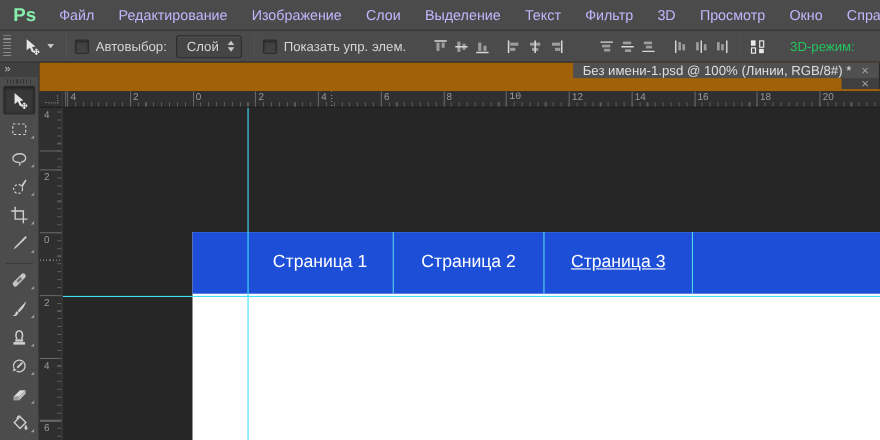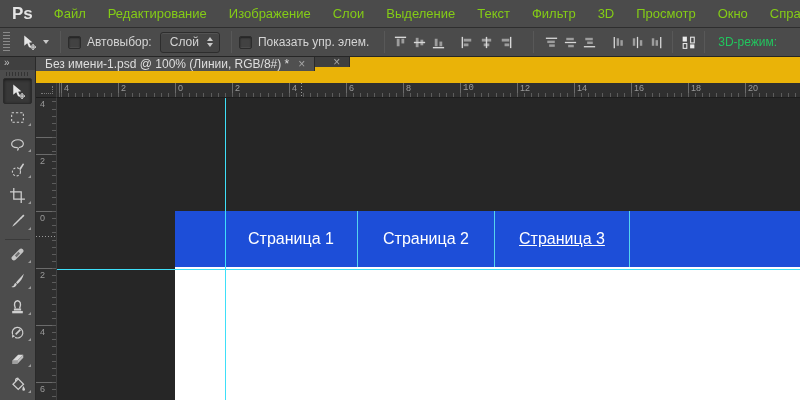--- a/index.html
+++ b/index.html
@@ -3,23 +3,23 @@
 <meta charset="utf-8">
 <style>
   * { margin:0; padding:0; box-sizing:border-box; }
   html,body { width:800px; height:400px; overflow:hidden; }
   body { font-family:"Liberation Sans", sans-serif; background:#262626; color:#d8d8d8;
          -webkit-font-smoothing:antialiased; }
 
   
   .menubar { height:28px; background:#4b4b4b; display:flex; align-items:center;
              border-bottom:1px solid #2e2e2e; }
-  .ps-logo { font-weight:bold; font-size:17px; color:#e5e5e5; padding:0 10px 0 12px; letter-spacing:0; }
+  .ps-logo { font-weight:bold; font-size:17px; color:#86efac; padding:0 10px 0 12px; letter-spacing:0; }
   .menu-items { display:flex; align-items:center; height:100%; }
-  .menu-item { padding:0 11px; font-size:13px; color:#84cc16; line-height:27px; cursor:default; }
+  .menu-item { padding:0 11px; font-size:13px; color:#c4b5fd; line-height:27px; cursor:default; }
 
   
   .optionsbar { height:29px; background:#4b4b4b; border-bottom:1px solid #262626;
                 display:flex; align-items:center; font-size:12px; color:#d4d4d4; }
   .grip-v { width:7px; height:20px; margin:0 6px 0 3px;
             background:repeating-linear-gradient(180deg,#8a8a8a 0 1px,transparent 1px 3px); }
   .opt-sep { width:1px; height:22px; background:#383838; border-right:1px solid #585858; margin:0 7px; }
   .tool-chip { display:flex; align-items:center; gap:4px; padding:0 4px; }
   .caret-down { width:0; height:0; border-left:3.5px solid transparent; border-right:3.5px solid transparent;
                 border-top:4px solid #c9c9c9; margin-left:2px; }
@@ -53,21 +53,21 @@
   .tool.active { background:#383838; border:1px solid #2b2b2b; border-radius:2px; margin:0 3px;
                  box-shadow:inset 0 1px 3px rgba(0,0,0,.55); }
   .tool .fly { position:absolute; right:4px; bottom:4px; width:0; height:0;
                border-left:3px solid transparent; border-bottom:3px solid #9b9b9b; }
   .tool-sep { height:5px; margin:1px 5px; border-bottom:1px solid #3a3a3a; }
 
   
   .doccol { flex:1; display:flex; flex-direction:column; min-width:0; }
 
   
-  .tabbar { height:26px; background:#eab308; display:flex; align-items:flex-start; }
+  .tabbar { height:26px; background:#a16207; display:flex; align-items:flex-end;flex-direction:column; }
   .tab { display:flex; align-items:center; padding:0 9px; font-size:12px; white-space:nowrap;
          border-right:1px solid #2a2a2a; }
   .tab.active { background:#505050; color:#dedede; }
   .tab.inactive { background:#3f3f3f; color:#9b9b9b; }
   .tab .close { margin-left:9px; font-size:12px; color:#a5a5a5; line-height:10px; }
 
   
   .rulerrow { height:15px; display:flex; }
   .corner { width:21px; height:15px; background:#2f2f2f; border-right:1px solid #404040;
             border-bottom:1px solid #1d1d1d; position:relative; flex:none; }

